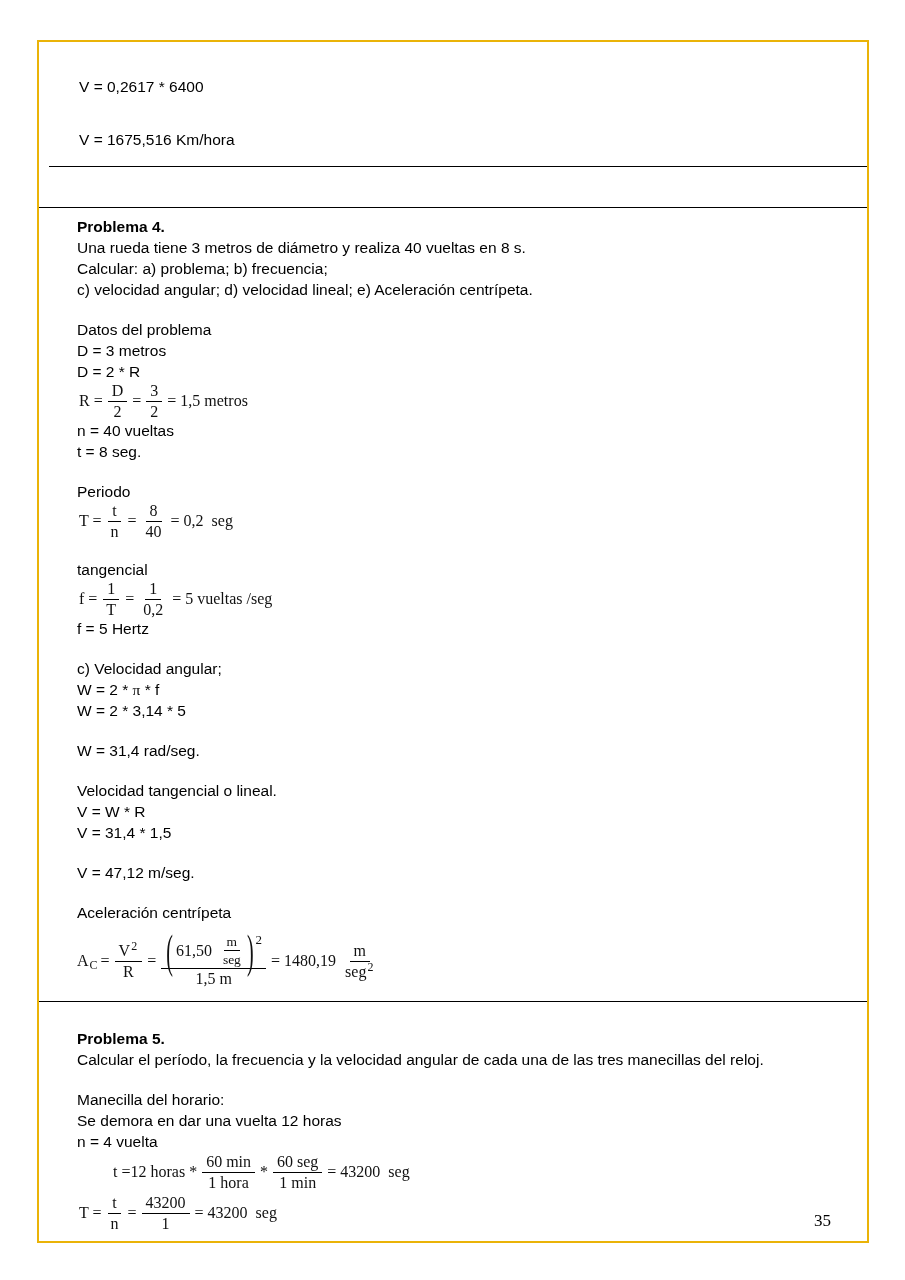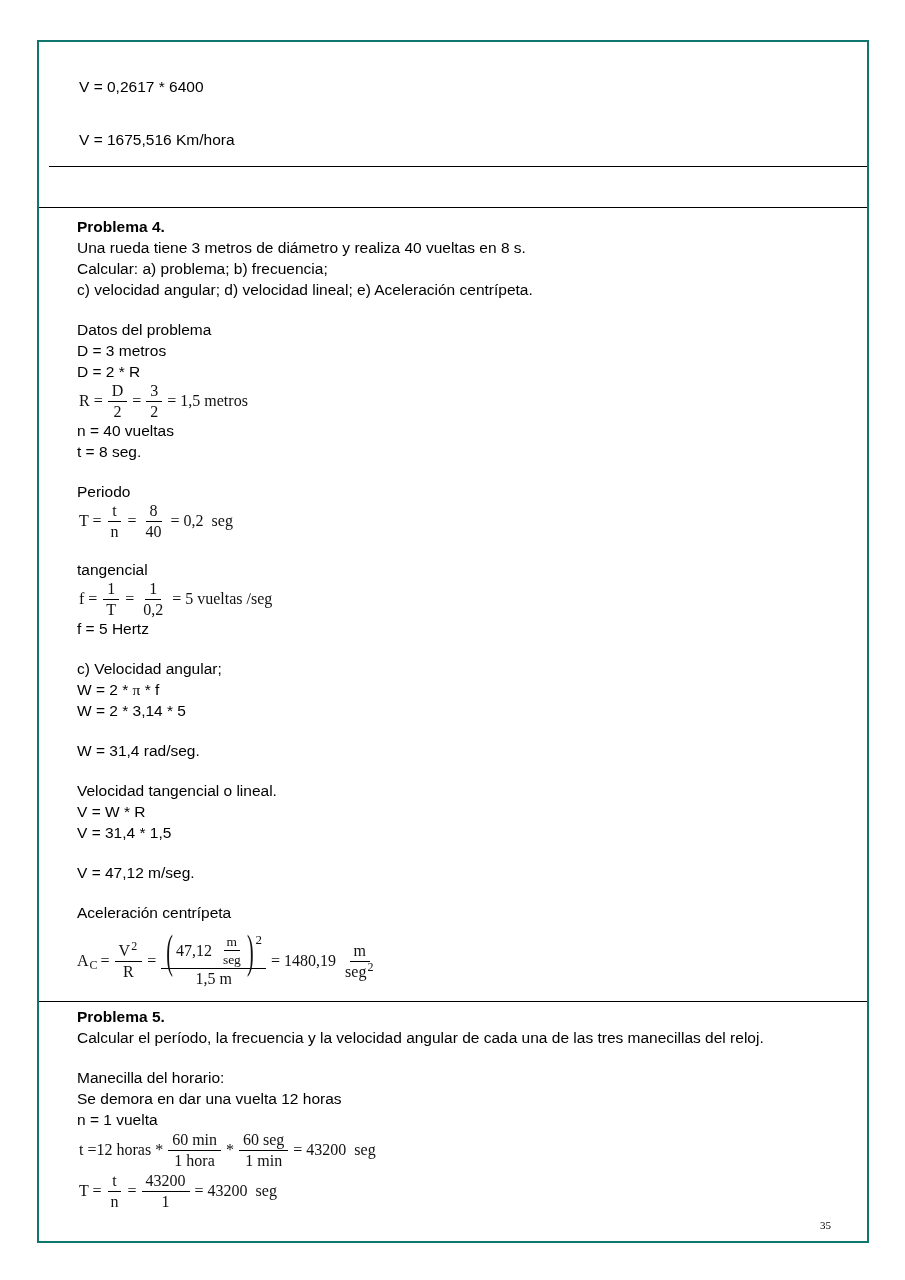--- a/index.html
+++ b/index.html
@@ -3,58 +3,58 @@
 <meta charset="utf-8">
 <style>
   * { margin:0; padding:0; box-sizing:border-box; }
   html,body { background:#ffffff; }
   .page {
     position:relative; width:905px; height:1280px; background:#ffffff;
     font-family:"Liberation Sans", sans-serif; color:#000; overflow:hidden;
   }
   .sheet {
     position:absolute; left:37px; top:40px; width:832px; height:1203px;
-    border:2px solid #0f766e; background:#ffffff;
+    border:2px solid #eab308; background:#ffffff;
   }
   .line { font-size:15.5px; line-height:21px; white-space:pre; }
   .bold { font-weight:bold; }
   .gap { height:19px; }
   .top-block { padding:34px 40px 0 40px; }
   .mt16 { margin-top:32px; }
   .separator { margin:16px 0 0 10px; border-top:1.5px solid #000; height:0; }
   .section { border-top:1.5px solid #000; margin-top:40px; padding:8px 30px 0 38px; }
   .section.p4 { height:794px; overflow:hidden; }
-  .section.p5 { margin-top:0; padding-top:4px; }
+  .section.p5 { margin-top:0; padding-top:26px; }
 
   
   .formula {
     display:flex; align-items:center; font-family:"Liberation Serif", serif;
     font-size:16px; color:#111;
   }
   .formula.h38 { height:38px; }
-  .formula.h40 { height:40px; }
+  .formula.h40 { height:40px;margin-left:34px; }
   .formula.h42 { height:42px; }
   .formula.h60 { height:60px; margin-top:8px; }
   .fpart { white-space:pre; padding:0 2px; }
   .frac { display:inline-flex; flex-direction:column; align-items:center; margin:0 3px; }
   .frac .num { border-bottom:1px solid #000; padding:0 4px 1px 4px; line-height:18px; text-align:center; }
   .frac .den { padding:1px 4px 0 4px; line-height:18px; text-align:center; }
   .grp { display:inline-flex; align-items:center; }
   .small-frac { font-size:13.5px; margin:0 2px; }
   .small-frac .num { line-height:15px; padding:0 3px 1px 3px; }
   .small-frac .den { line-height:15px; padding:1px 3px 0 3px; }
   .sup { font-size:12px; position:relative; top:-5px; padding:0 1px; }
   .sub { font-size:12px; position:relative; top:4px; padding:0 1px; }
   .bigparen { display:inline-block; font-size:20px; transform:scaleY(2.3); padding:0 1px; font-weight:300; }
   .psup { font-size:13px; align-self:flex-start; position:relative; top:-3px; padding-left:1px; }
   .pi { font-family:"Liberation Serif", serif; }
 
   .page-number {
     position:absolute; right:36px; bottom:10px;
-    font-family:"Liberation Serif", serif; font-size:11px;text-align:right;
+    font-family:"Liberation Serif", serif; font-size:17px;text-align:right;
   }
 </style>
 </head>
 <body>
 
 <div class="page">
   <div class="sheet">
 
     <div class="top-block">
       <div class="line">V = 0,2617 * 6400</div>
@@ -151,21 +151,21 @@
                 <span>V</span>
                 <span class="sup">2</span>
               </span></span>
           <span class="den">R</span>
         </span>
         <span class="fpart">=</span>
         <span class="frac">
           <span class="num">
             <span class="grp">
               <span class="bigparen">(</span>
-              <span class="fpart">47,12 </span>
+              <span class="fpart">61,50 </span>
               <span class="frac small-frac">
                 <span class="num">m</span>
                 <span class="den">seg</span>
               </span>
               <span class="bigparen">)</span>
               <span class="psup">2</span>
             </span>
           </span>
           <span class="den">1,5 m</span>
         </span>
@@ -179,21 +179,21 @@
         </span>
       </div>
     </div>
 
     <div class="section p5">
       <div class="line bold">Problema 5.</div>
       <div class="line">Calcular el período, la frecuencia y la velocidad angular de cada una de las tres manecillas del reloj.</div>
       <div class="gap"></div>
       <div class="line">Manecilla del horario:</div>
       <div class="line">Se demora en dar una vuelta 12 horas</div>
-      <div class="line">n = 1 vuelta</div>
+      <div class="line">n = 4 vuelta</div>
 
       <div class="formula h40">
         <span class="fpart">t =12 horas *</span>
         <span class="frac">
           <span class="num">60 min</span>
           <span class="den">1 hora</span>
         </span>
         <span class="fpart">*</span>
         <span class="frac">
           <span class="num">60 seg</span>

